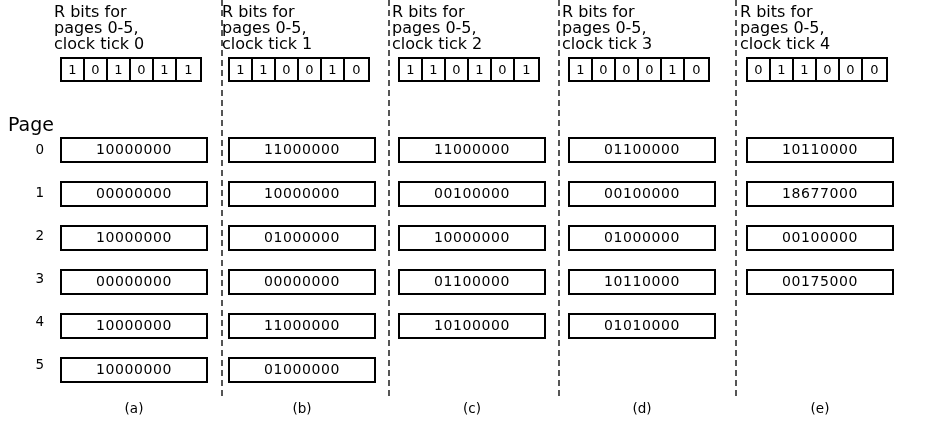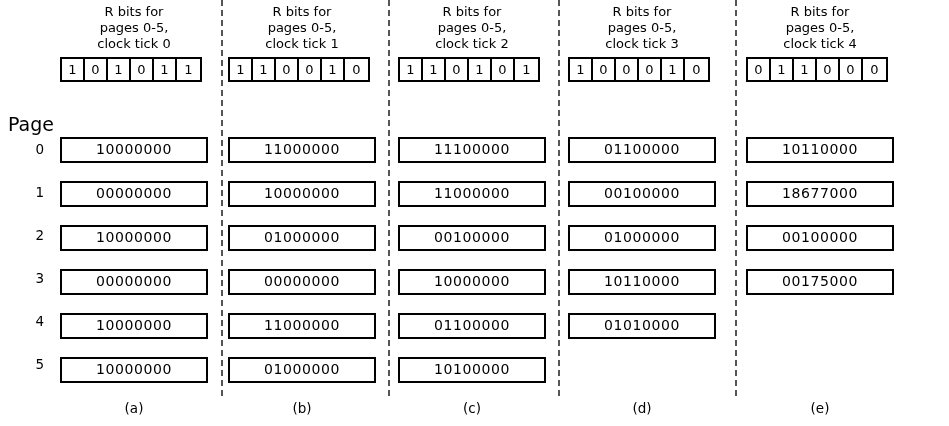--- a/index.html
+++ b/index.html
@@ -41,22 +41,21 @@
   .col2 { left: 392px; }
   .col3 { left: 562px; }
   .col4 { left: 740px; }
 
   
   .caption {
     position: absolute;
     top: 4px;
     left: 0;
     width: 160px;
-    text-align: center;
-    font-size: 13px;
+    font-size: 16px;
     line-height: 16px;
     letter-spacing: 0px;
     white-space: pre-line;
   }
 
   
   .rbits {
     position: absolute;
     top: 57px;
     left: 6px;
@@ -199,21 +198,20 @@
 clock tick 2</div>
   <div class="rbits">
     <div class="rbit">1</div>
     <div class="rbit">1</div>
     <div class="rbit">0</div>
     <div class="rbit">1</div>
     <div class="rbit">0</div>
     <div class="rbit">1</div>
   </div>
   <div class="boxes">
-    <div class="vbox">11100000</div>
     <div class="vbox">11000000</div>
     <div class="vbox">00100000</div>
     <div class="vbox">10000000</div>
     <div class="vbox">01100000</div>
     <div class="vbox">10100000</div>
   </div>
   <div class="colfoot">(c)</div>
 </div>
 
 <div class="column col3">

